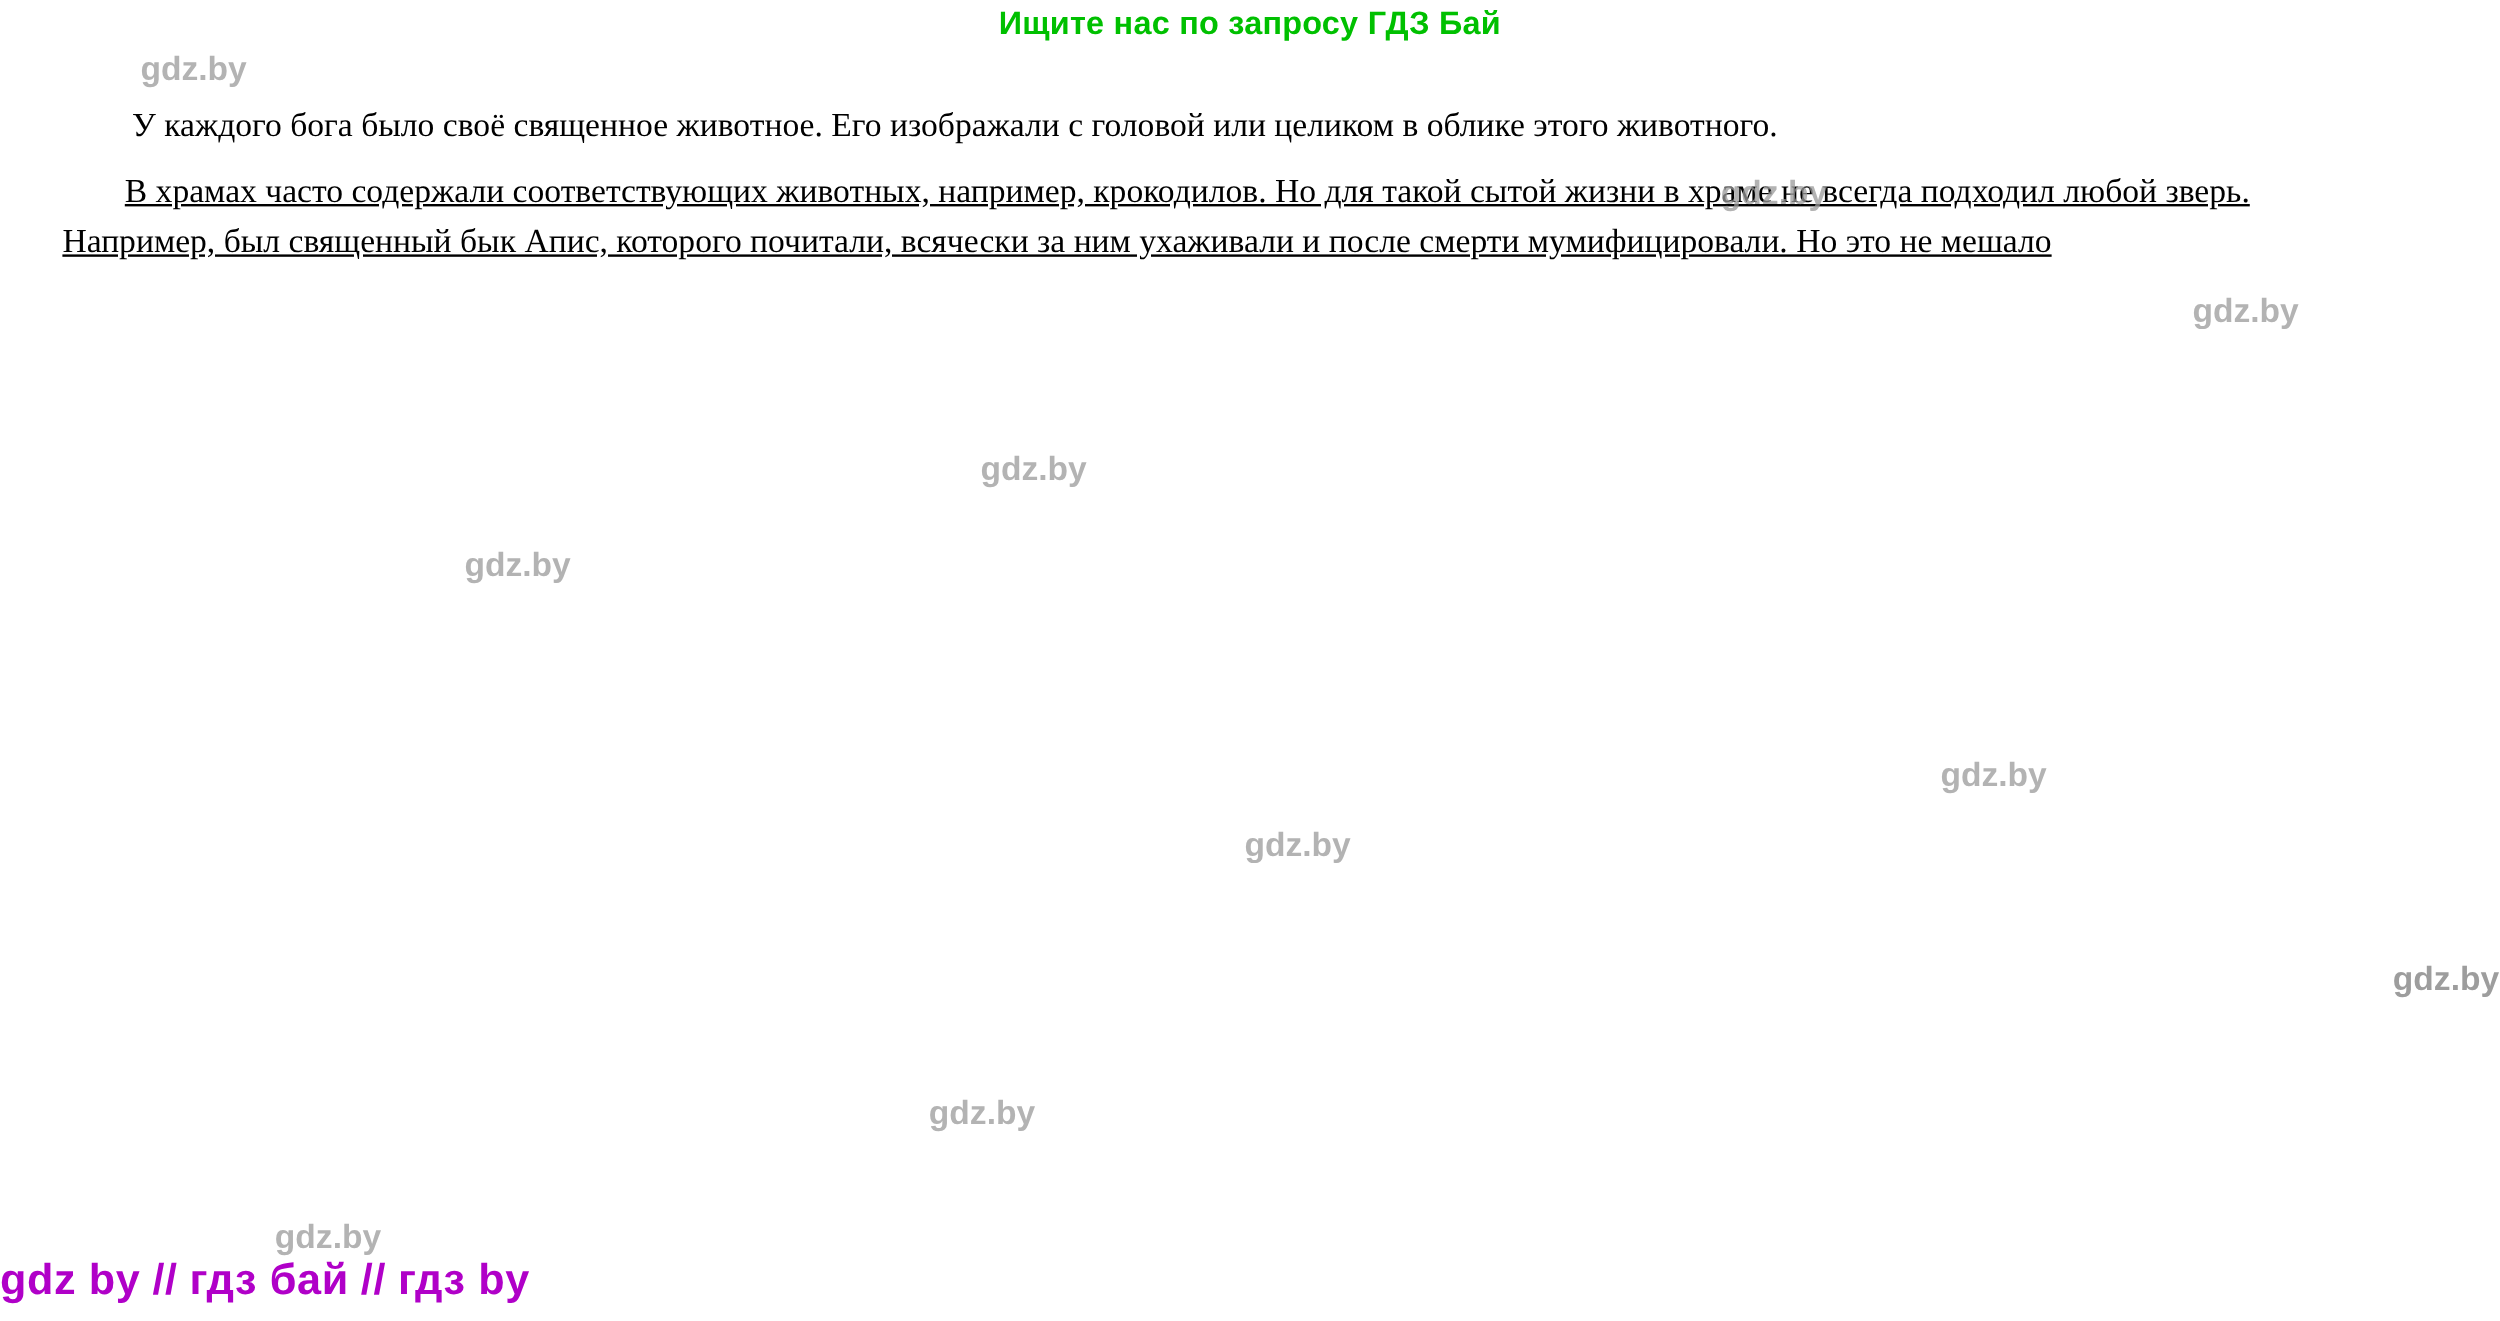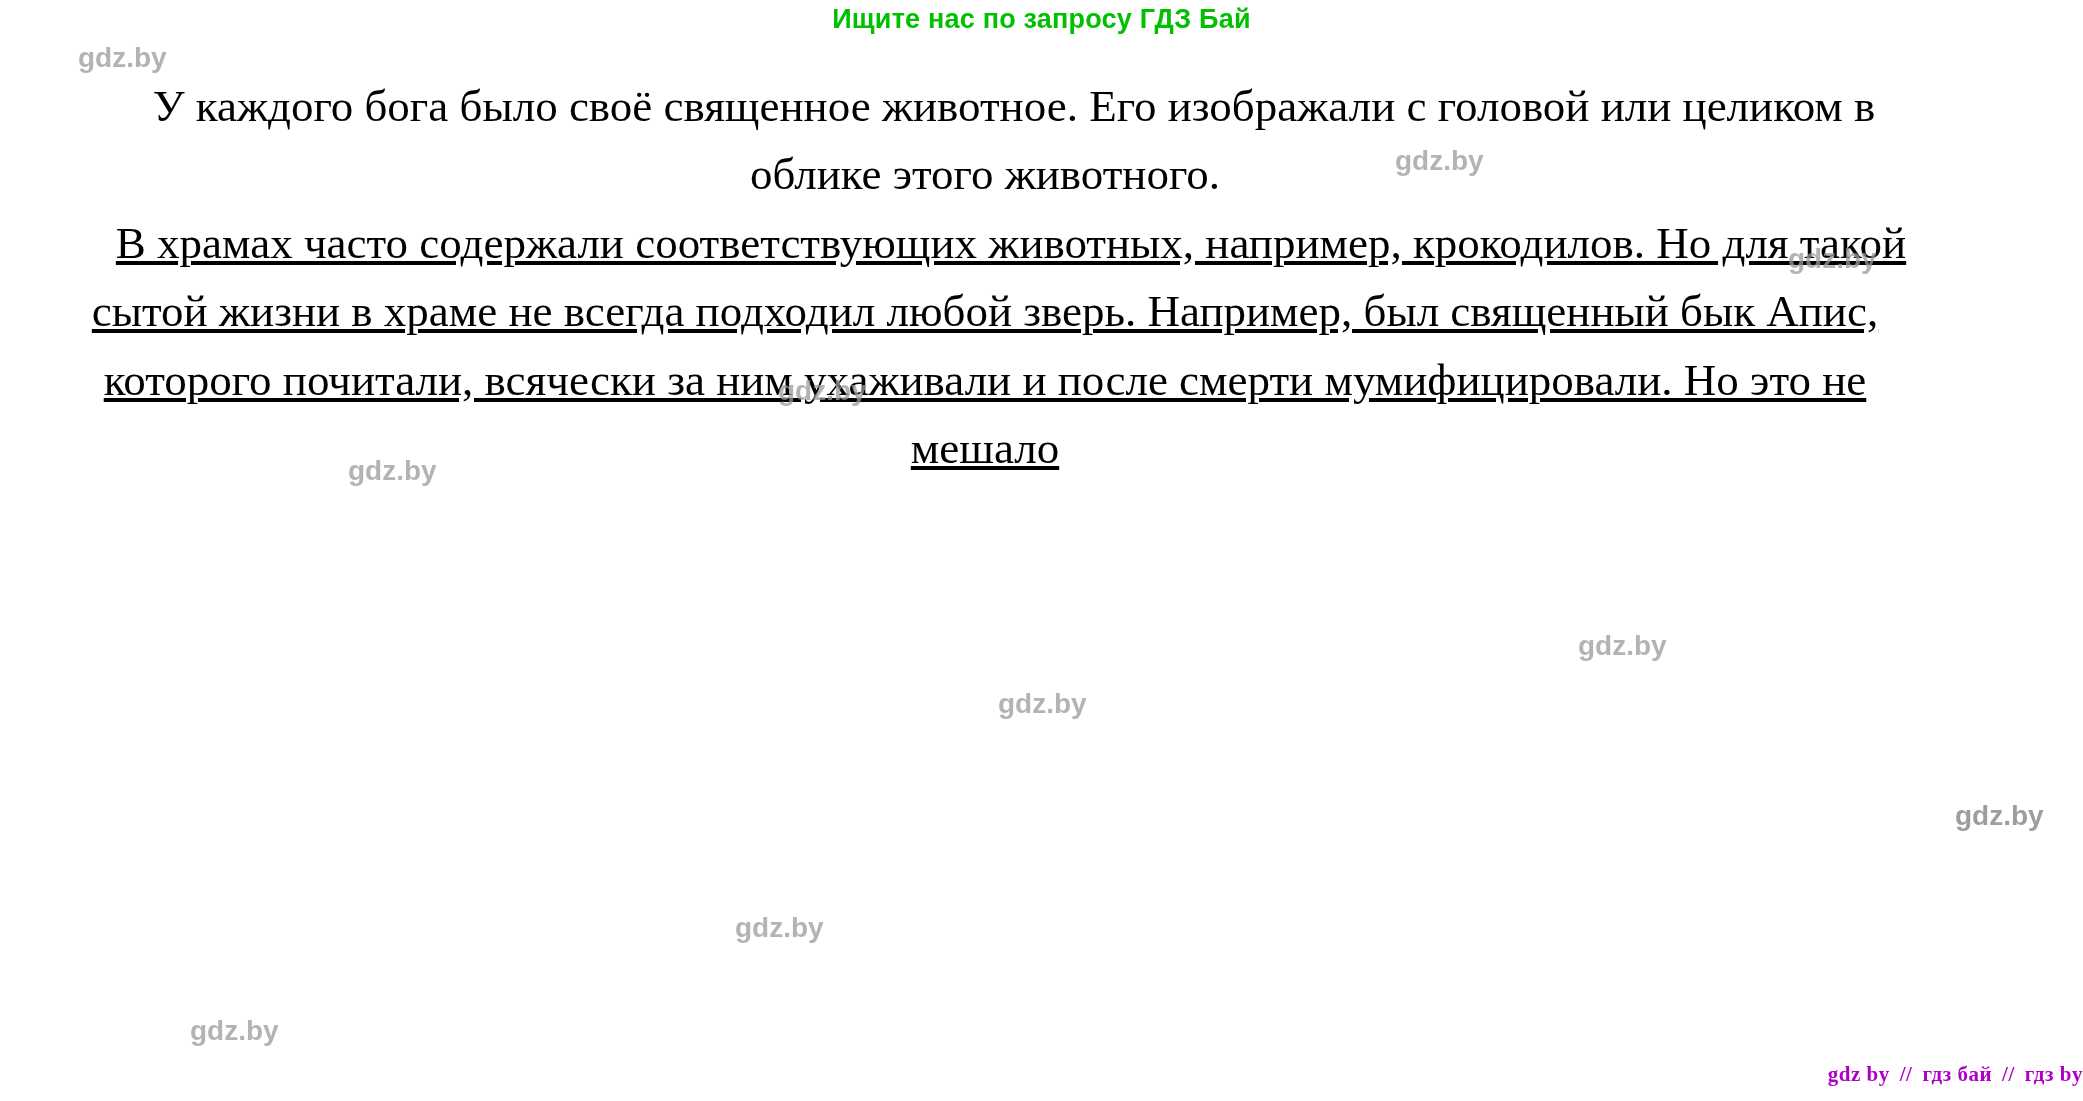--- a/index.html
+++ b/index.html
@@ -41,48 +41,48 @@
   .q-title {
     font-family: "Liberation Serif", serif;
     font-weight: bold;
     font-size: 40px;
     line-height: 1.42;
     margin: 0 0 6px 0;
     width: 1860px;
   }
   .para {
     font-family: "Liberation Serif", serif;
-    font-size: 45px;
+    font-size: 28px;
     line-height: 1.52;
-    margin: 0;
+    margin: 12px;
     text-indent: 58px;
     width: 1890px;
-    text-align: center;
   }
   .para.p2 { text-indent: 56px; }
   .para.p3 { text-indent: 52px; text-decoration: underline; }
   .wm {
     position: absolute;
     font-family: "Liberation Sans", sans-serif;
     font-weight: bold;
     color: #9a9a9a;
     opacity: 0.75;
     white-space: nowrap;
     pointer-events: none;
+    margin-left: 39px;
   }
   .wm-dark { color: #7d7d7d; }
   .footer {
     position: absolute;
     left: 0;
     bottom: 14px;
     width: 100%;
-    text-align: right;
-    font-family: Liberation Serif, serif;
+    text-align: left;
+    font-family: Liberation Sans, sans-serif;
     font-weight: bold;
-    font-size: 21px;
+    font-size: 36px;
     color: #b000c8;
     letter-spacing: 0.5px;
   }
   .footer .sep {
     color: #b000c8;
     padding: 0 10px;
   }
 </style>
 </head>
 <body>

